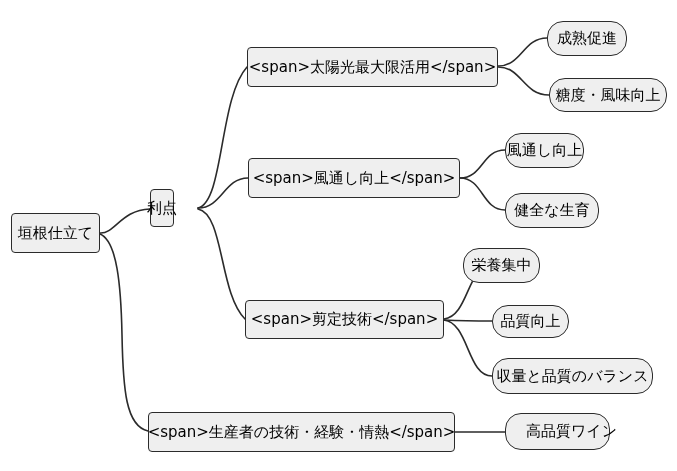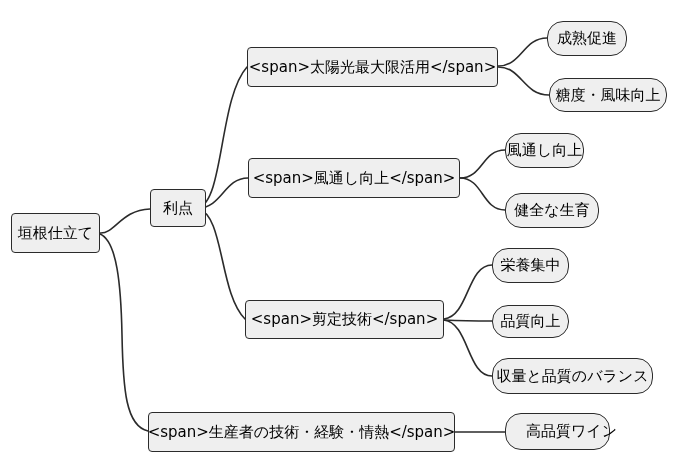--- a/index.html
+++ b/index.html
@@ -62,27 +62,27 @@
     <path d="M498,67 C522,67 523,95 549,95"></path>
     <path d="M460,178 C483,178 482,150 505,150"></path>
     <path d="M460,178 C483,178 482,210 505,210"></path>
     <path d="M444,319 C469,316 467,265 492,265"></path>
     <path d="M444,320 C465,321 470,321 492,321"></path>
     <path d="M444,320 C469,323 467,376 492,376"></path>
     <path d="M455,432 L505,432"></path>
   </svg>
 
   <div class="node lg" style="left:11px;  top:213px; width:89px;  height:40px;">垣根仕立て</div>
-  <div class="node lg" style="left:150px; top:189px; width:56px;  height:38px;">利点</div>
+  <div class="node lg" style="left:150px; top:189px; width:24px;  height:38px;">利点</div>
   <div class="node lg" style="left:247px; top:47px;  width:251px; height:40px;">&lt;span&gt;太陽光最大限活用&lt;/span&gt;</div>
   <div class="node" style="left:547px; top:21px;  width:80px;  height:35px;">成熟促進</div>
   <div class="node" style="left:549px; top:78px;  width:118px; height:34px;">糖度・風味向上</div>
   <div class="node lg" style="left:248px; top:158px; width:212px; height:40px;">&lt;span&gt;風通し向上&lt;/span&gt;</div>
   <div class="node" style="left:505px; top:133px; width:79px;  height:35px;">風通し向上</div>
   <div class="node" style="left:505px; top:193px; width:94px;  height:35px;">健全な生育</div>
   <div class="node lg" style="left:245px; top:300px; width:199px; height:39px;">&lt;span&gt;剪定技術&lt;/span&gt;</div>
-  <div class="node" style="left:492px; top:248px; width:77px;  height:35px;">栄養集中</div>
+  <div class="node" style="left:463px; top:248px; width:77px;  height:35px;">栄養集中</div>
   <div class="node" style="left:492px; top:305px; width:77px;  height:33px;">品質向上</div>
   <div class="node" style="left:492px; top:358px; width:161px; height:36px;">収量と品質のバランス</div>
   <div class="node lg" style="left:148px; top:412px; width:307px; height:40px;">&lt;span&gt;生産者の技術・経験・情熱&lt;/span&gt;</div>
   <div class="node" style="left:505px; top:413px; width:105px; height:37px;padding-left:28px;">高品質ワイン</div>
 
 </div>
 
 </body></html>

